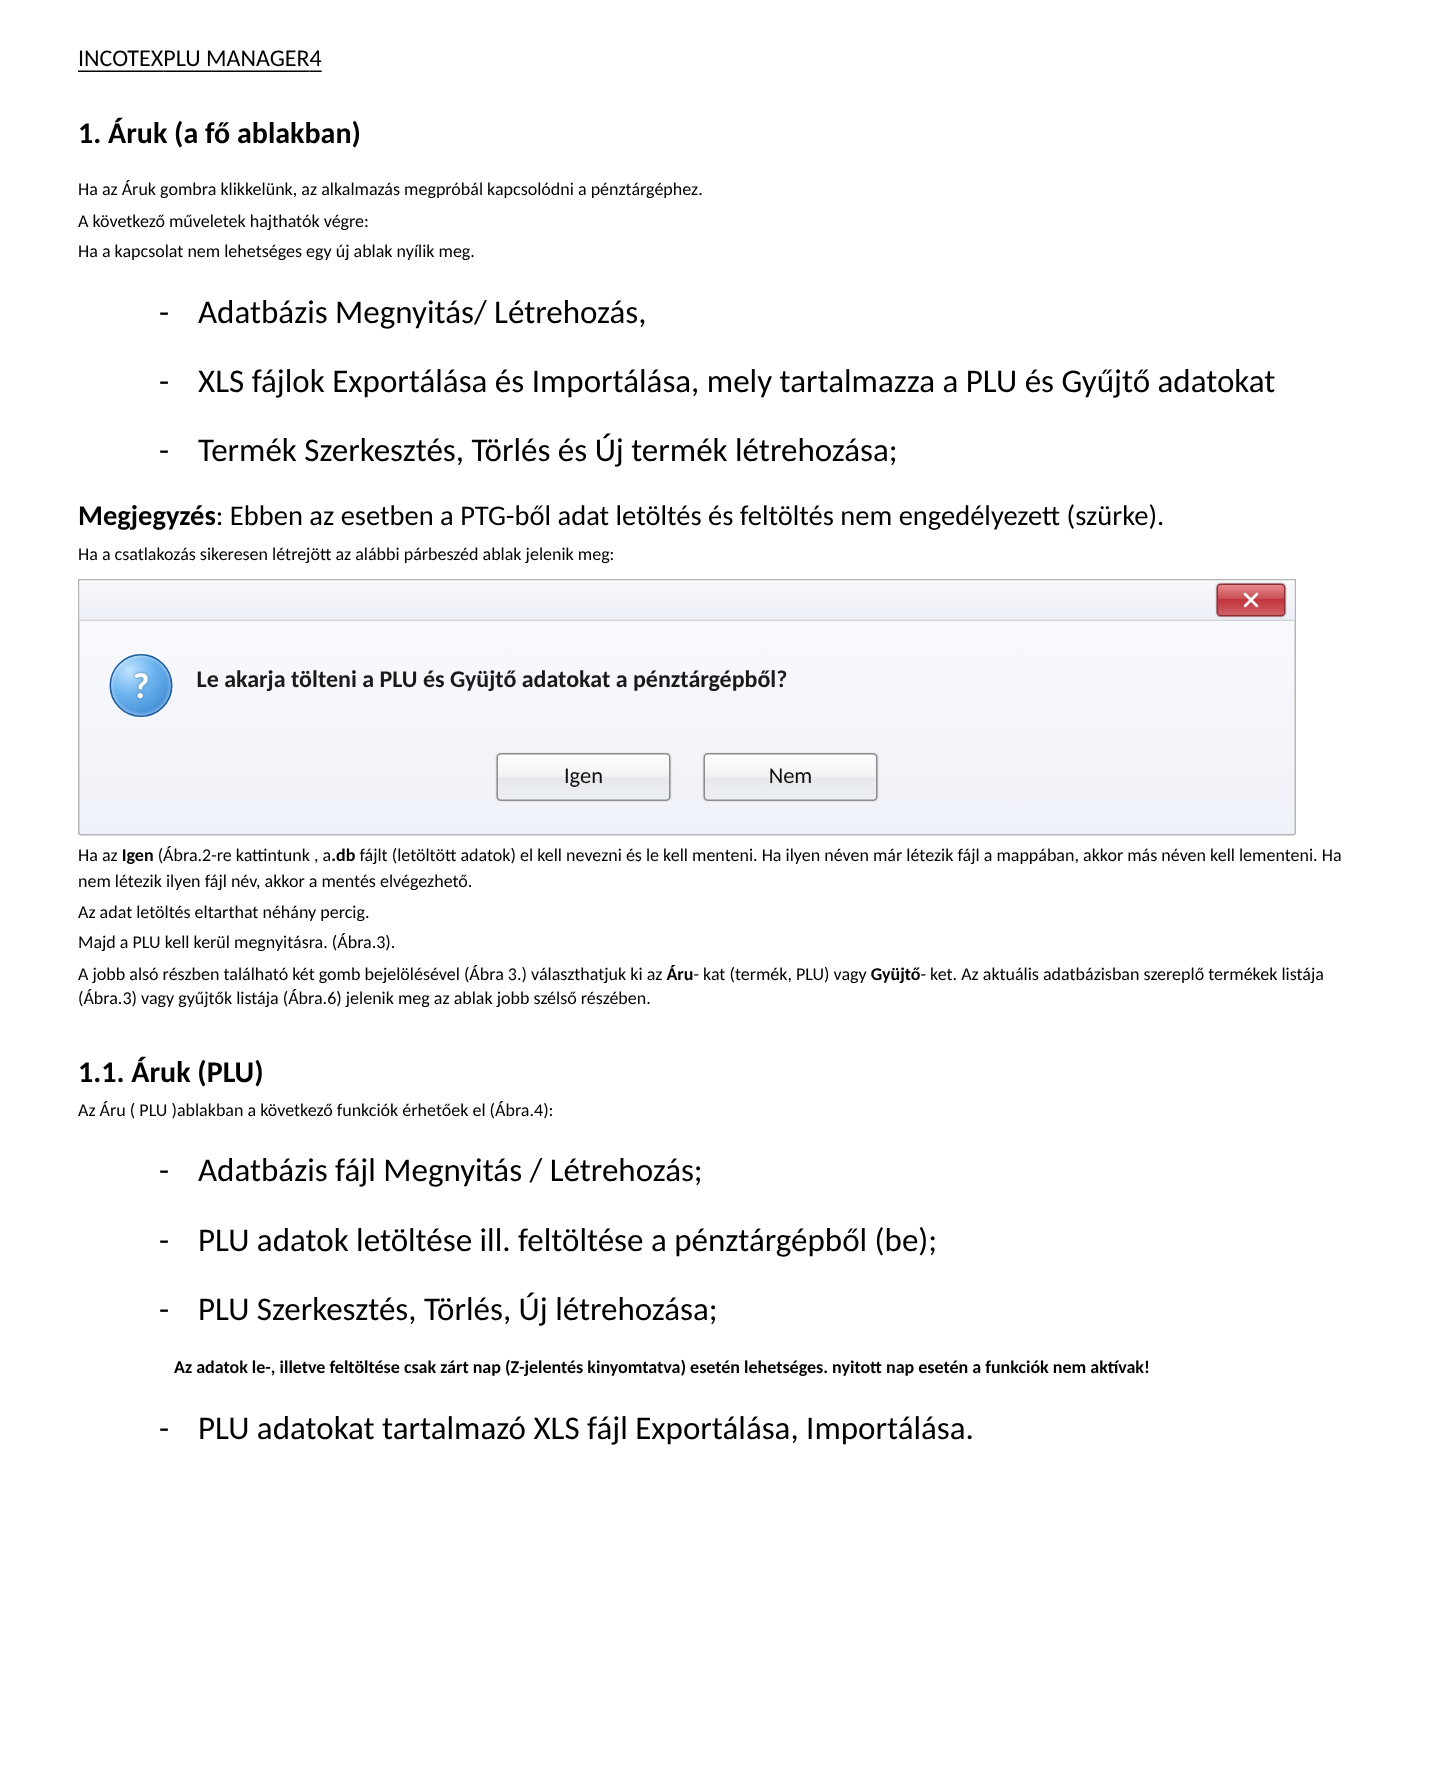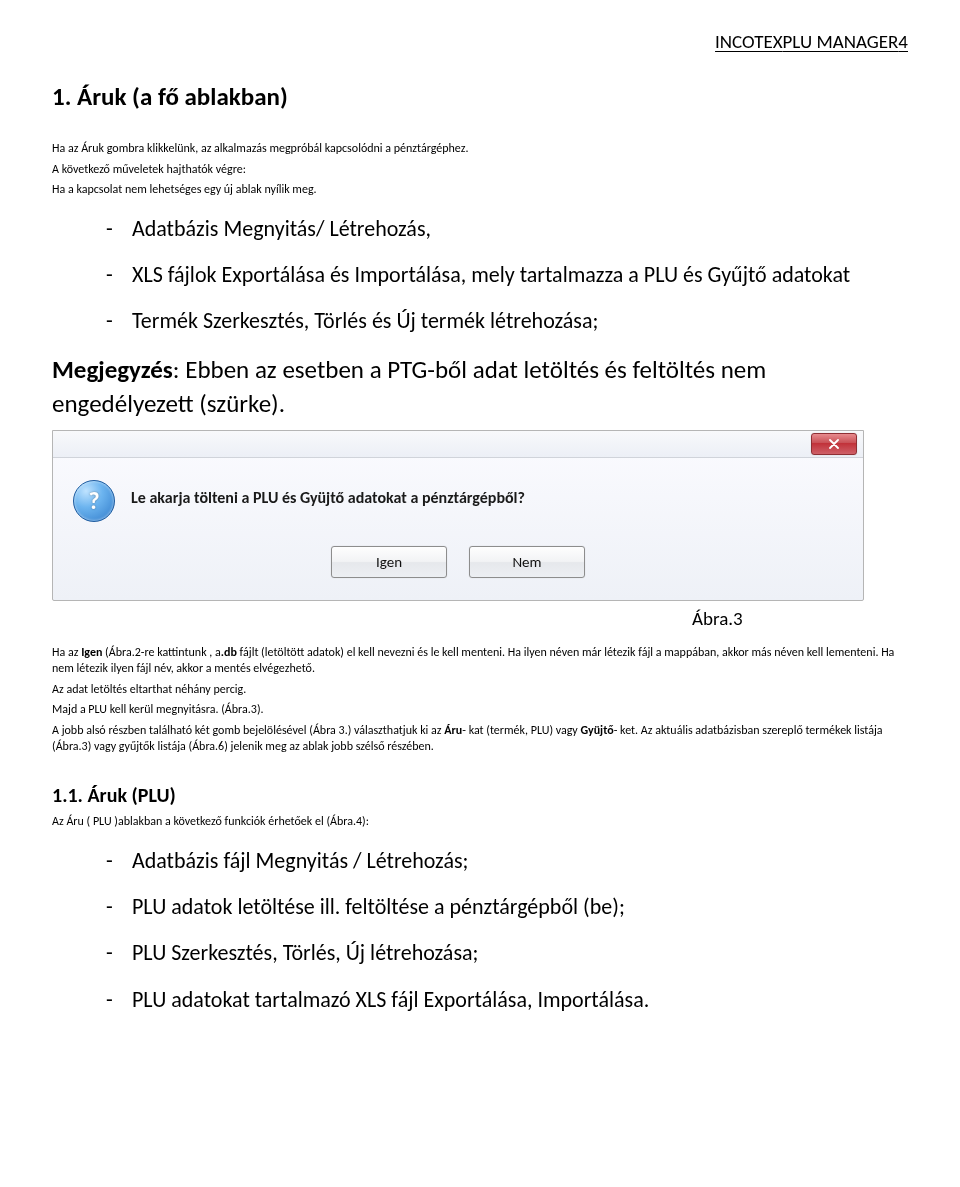--- a/index.html
+++ b/index.html
@@ -10,35 +10,35 @@
     color: #000;
     width: 960px;
   }
   .page {
     box-sizing: border-box;
     width: 960px;
     padding: 30px 52px 40px 52px;
   }
   .header-row {
     display: flex;
-    justify-content: flex-end;
+    justify-content: flex-start;
     align-items: baseline;
-    font-size: 19px;
+    font-size: 16px;
     text-decoration: underline;
     text-underline-offset: 3px;
     padding-bottom: 2px;
     margin-bottom: 26px;
   }
   .header-right {
     text-align: right;
   }
   .section-title {
     font-weight: bold;
-    font-size: 25px;
-    margin: 6px 0 28px 0;
+    font-size: 20px;
+    margin: 6px 0 18px 0;
   }
   p {
     font-size: 12px;
     line-height: 1.38;
     margin: 0 0 4px 0;
   }
   p.block {
     margin-bottom: 10px;
   }
   ul.bullets {
@@ -53,21 +53,21 @@
     line-height: 1.38;
     margin: 16px;
   }
   ul.bullets > li::before {
     content: "-";
     position: absolute;
     left: 38px;
     top: 0;
   }
   .note {
-    font-size: 25px;
+    font-size: 19px;
     line-height: 1.38;
   }
   .note .bold, .bold {
     font-weight: bold;
   }
   .dialog {
     box-sizing: border-box;
     width: 812px;
     margin: 8px 0 6px 0;
     border: 1px solid #b5b5b5;
@@ -183,20 +183,21 @@
 
   <ul class="bullets">
     <li>Adatbázis Megnyitás/ Létrehozás,</li>
     <li>XLS fájlok Exportálása és Importálása, mely tartalmazza a PLU és Gyűjtő adatokat</li>
     <li>Termék Szerkesztés, Törlés és Új termék létrehozása;</li>
   </ul>
 
   <p class="note">
     <span class="bold">Megjegyzés</span><span>: Ebben az esetben a PTG-ből adat letöltés és feltöltés nem engedélyezett (szürke).</span>
   </p>
+  <p>Ha a csatlakozás sikeresen létrejött az alábbi párbeszéd ablak jelenik meg:</p>
 
   <div class="dialog">
     <div class="dialog-titlebar">
       <div class="dialog-close">
         <span>
           <svg viewBox="0 0 10 10">
               <path d="M1 1 L9 9 M9 1 L1 9" stroke="#fff" stroke-width="1.8" stroke-linecap="round"></path>
             </svg>
         </span>
       </div>
@@ -206,21 +207,20 @@
         <span class="dialog-icon-q">?</span>
       </div>
       <div class="dialog-text">Le akarja tölteni a PLU és Gyüjtő adatokat a pénztárgépből?</div>
     </div>
     <div class="dialog-buttons">
       <div class="dialog-btn">Igen</div>
       <div class="dialog-btn">Nem</div>
     </div>
   </div>
 
-  <div class="fig-caption">Ábra.3</div>
 
   <p>
     <span>Ha az  </span><span class="bold">Igen</span><span> (Ábra.2-re kattintunk , a</span><span class="bold">.db</span><span> fájlt (letöltött adatok) el kell nevezni és le kell  menteni. Ha ilyen néven már létezik fájl a mappában, akkor más néven kell lementeni. Ha nem létezik ilyen fájl név, akkor a mentés elvégezhető.</span>
   </p>
   <p>Az adat letöltés eltarthat néhány percig.</p>
   <p>Majd a PLU kell kerül megnyitásra. (Ábra.3).</p>
   <p class="block">
     <span>A jobb alsó részben található két gomb bejelölésével (Ábra 3.) választhatjuk ki az  </span><span class="bold">Áru</span><span>- kat (termék, PLU) vagy </span><span class="bold">Gyüjtő</span><span>- ket. Az aktuális adatbázisban szereplő termékek listája  (Ábra.3) vagy gyűjtők listája (Ábra.6) jelenik meg az ablak jobb szélső részében.</span>
   </p>
 
@@ -228,18 +228,21 @@
 
   <div class="subsection-title">1.1.    Áruk (PLU)</div>
   <p>Az Áru ( PLU )ablakban a következő funkciók érhetőek el (Ábra.4):</p>
 
   <ul class="bullets">
     <li>Adatbázis fájl Megnyitás / Létrehozás;</li>
     <li>PLU adatok letöltése ill.  feltöltése a pénztárgépből (be);</li>
     <li>PLU Szerkesztés, Törlés, Új létrehozása;</li>
   </ul>
 
+  <p style="padding-left:64px">
+    <span class="bold">Az adatok le-, illetve feltöltése csak zárt nap (Z-jelentés kinyomtatva) esetén lehetséges. nyitott nap esetén a funkciók nem aktívak!</span>
+  </p>
 
   <ul class="bullets">
     <li>PLU adatokat tartalmazó XLS fájl Exportálása, Importálása.</li>
   </ul>
 
 </div>
 
 </body></html>

